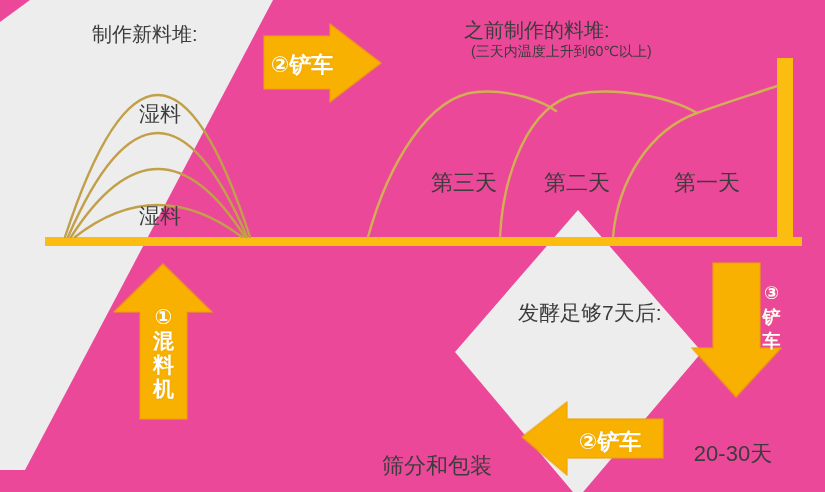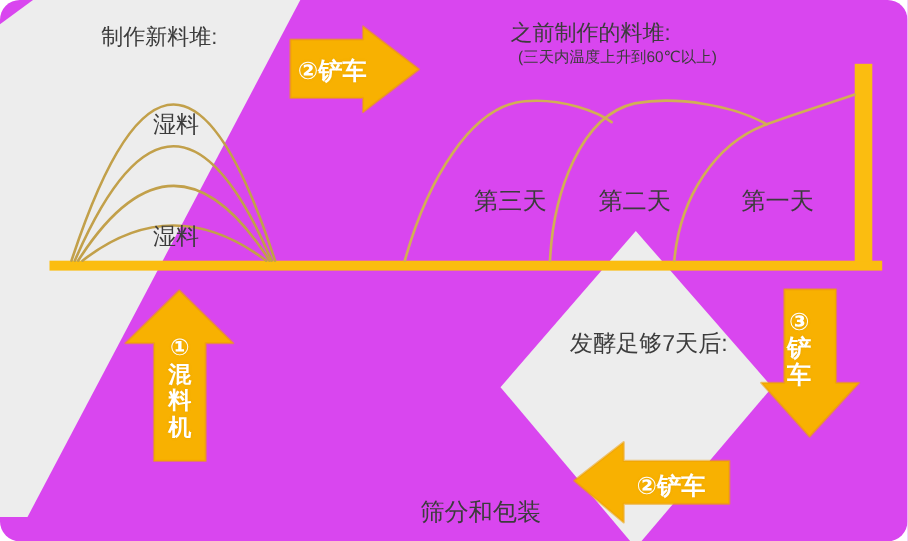--- a/index.html
+++ b/index.html
@@ -1,20 +1,19 @@
 <!DOCTYPE html>
 <html><head>
 <meta charset="utf-8">
 <style>
   html,body{margin:0;padding:0;background:#ffffff;}
   #canvas{
     position:relative;width:825px;height:492px;overflow:hidden;
-    background:#d946ef;
+    background:#ec4899;
     font-family:"Liberation Sans","DejaVu Sans",sans-serif;
-    border-radius:18px;
   }
   #bg-svg{position:absolute;left:0;top:0;width:825px;height:492px;}
   .txt{
     position:absolute;color:#3c3c3c;white-space:nowrap;line-height:1.15;
   }
   .center{text-align:center;}
   .arrow-label{
     position:absolute;color:#ffffff;font-weight:bold;text-align:center;
     text-shadow:0 0 2px rgba(210,140,0,.35);
   }
@@ -69,20 +68,21 @@
   <div class="txt" style="left:471px;top:43px;font-size:14px;">(三天内温度上升到60℃以上)</div>
 
   <div class="txt center" style="left:414px;top:170px;width:100px;font-size:22px;">第三天</div>
   <div class="txt center" style="left:657px;top:170px;width:100px;font-size:22px;">第一天</div>
   <div class="txt center" style="left:527px;top:170px;width:100px;font-size:22px;">第二天</div>
 
   <div class="vlabel" style="left:150px;top:305px;width:27px;font-size:21px;line-height:24px;">①混料机</div>
 
   <div class="txt" style="left:518px;top:301px;font-size:21px;">发酵足够7天后:</div>
 
-  <div class="vlabel" style="left:713px;top:281px;width:27px;font-size:22px;line-height:24px;">③铲车</div>
+  <div class="vlabel" style="left:758px;top:281px;width:27px;font-size:18px;line-height:24px;">③铲车</div>
 
   <div class="txt" style="left:382px;top:424px;font-size:22px;margin-top:29px;">筛分和包装</div>
 
   <div class="arrow-label" style="left:562px;top:427px;width:96px;font-size:22px;">②铲车</div>
 
+  <div class="txt center" style="left:668px;top:441px;width:130px;font-size:22px;">20-30天</div>
 
 </div>
 
 </body></html>

